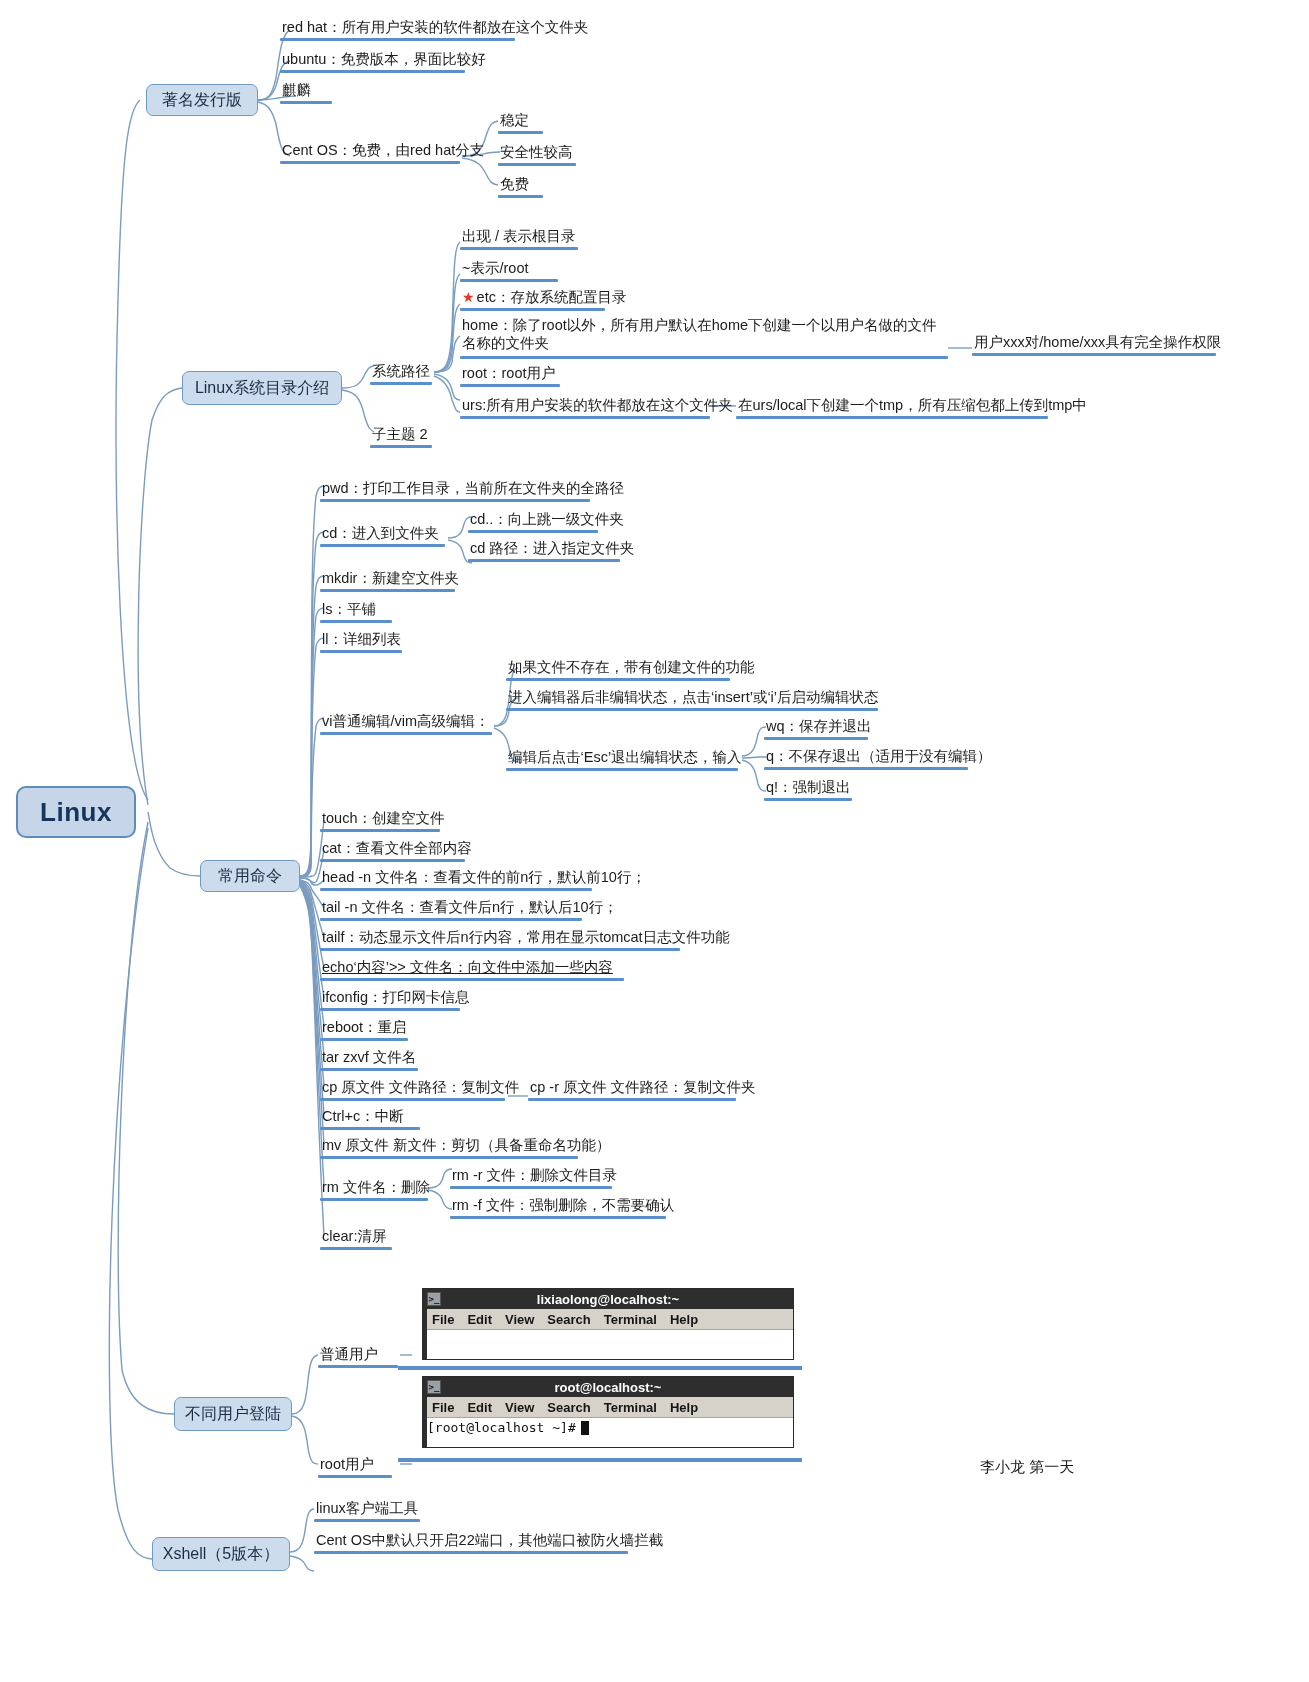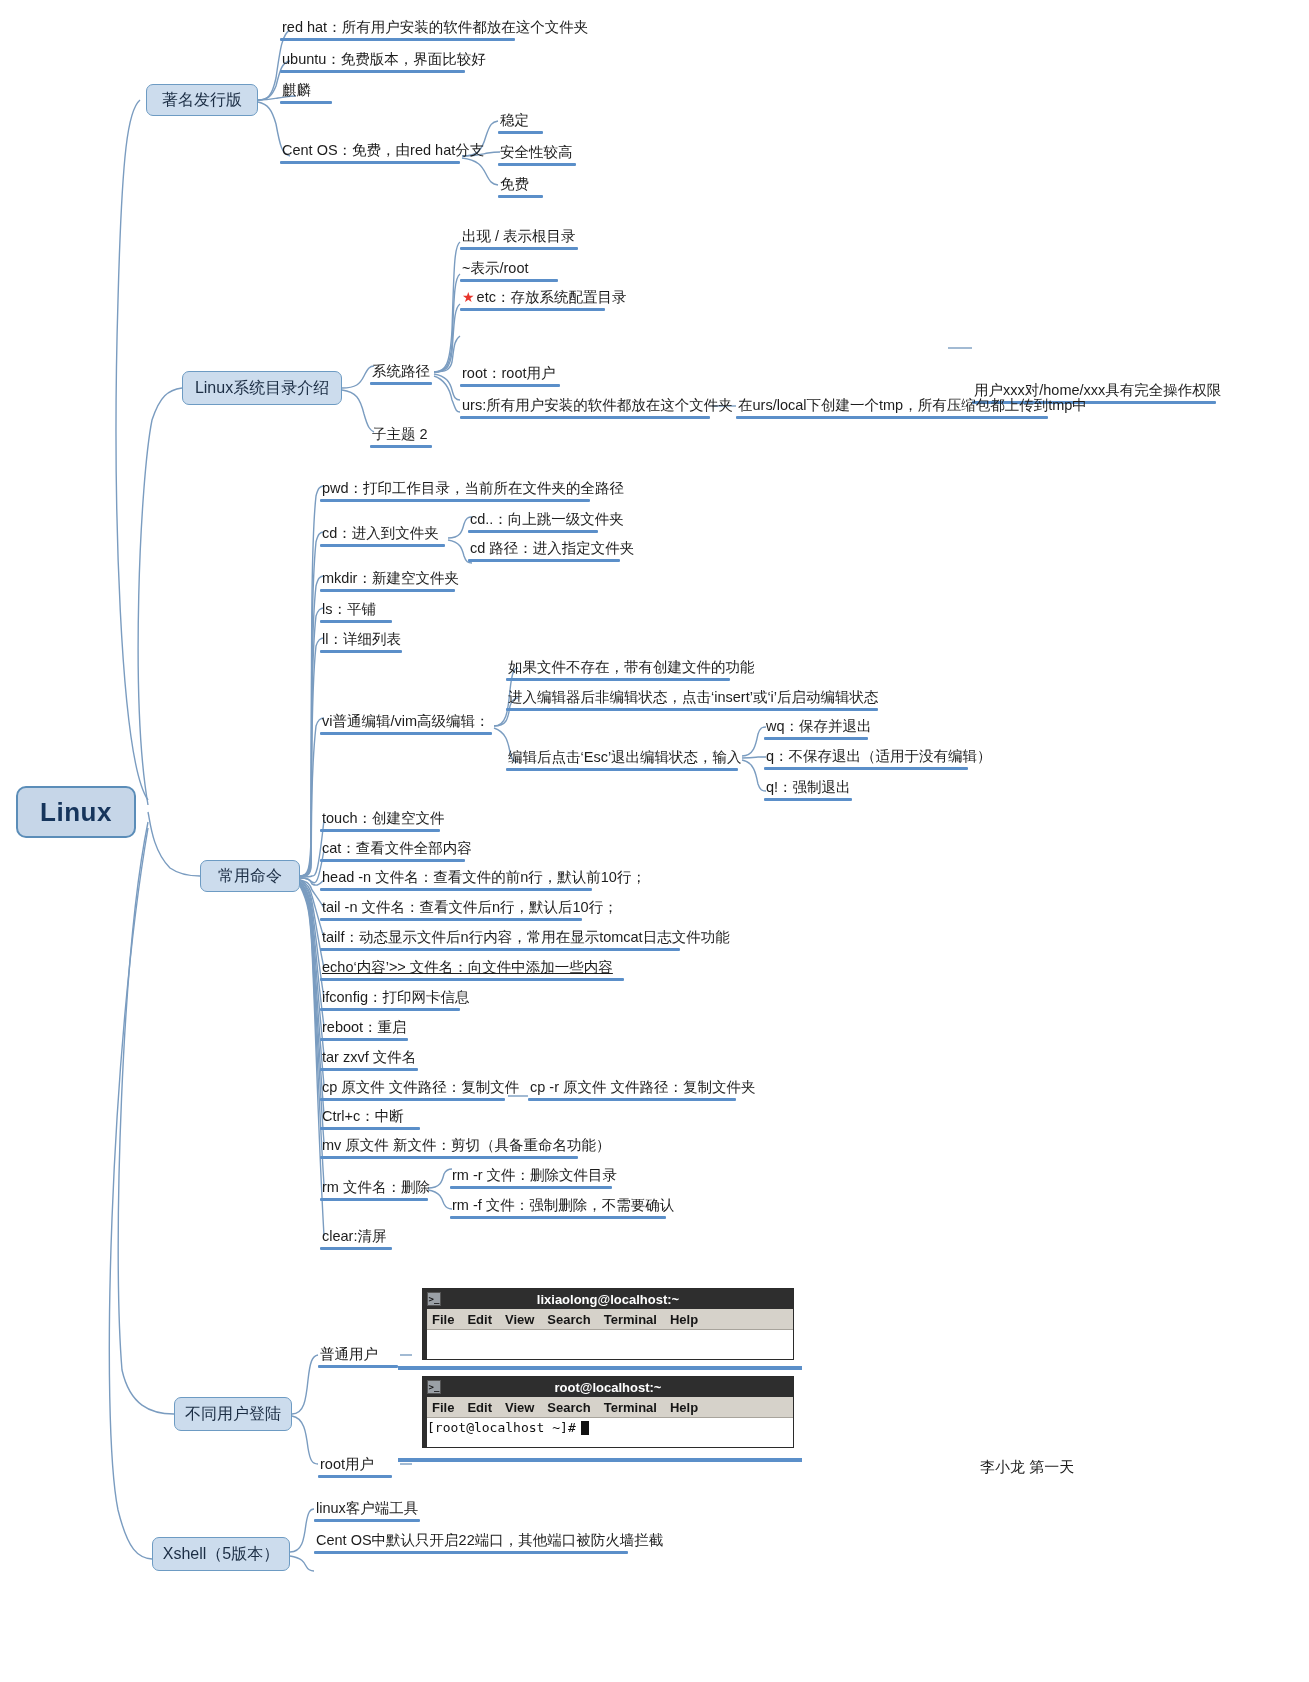--- a/index.html
+++ b/index.html
@@ -268,21 +268,25 @@
   </div>
   <div class="leaf" style="left:460px; top:259px;">
     <span class="txt">~表示/root</span>
     <span class="bar" style="width:98px;"></span>
   </div>
   <div class="leaf" style="left:460px; top:288px;">
     <span class="txt"><span class="star">★</span><span>etc：存放系统配置目录</span></span>
     <span class="bar" style="width:145px;"></span>
   </div>
 
-  <div class="leaf" style="left:972px; top:333px;margin-top:48px;">
+  <div class="leaf wrap" style="left:460px; top:316px; width:488px;">
+    <span class="txt">home：除了root以外，所有用户默认在home下创建一个以用户名做的文件名称的文件夹</span>
+    <span class="bar" style="width:488px; bottom:-6px;"></span>
+  </div>
+  <div class="leaf" style="left:972px; top:333px;">
     <span class="txt">用户xxx对/home/xxx具有完全操作权限</span>
     <span class="bar" style="width:244px;"></span>
   </div>
 
   <div class="leaf" style="left:460px; top:364px;">
     <span class="txt">root：root用户</span>
     <span class="bar" style="width:100px;"></span>
   </div>
   <div class="leaf" style="left:460px; top:396px;">
     <span class="txt">urs:所有用户安装的软件都放在这个文件夹</span>

